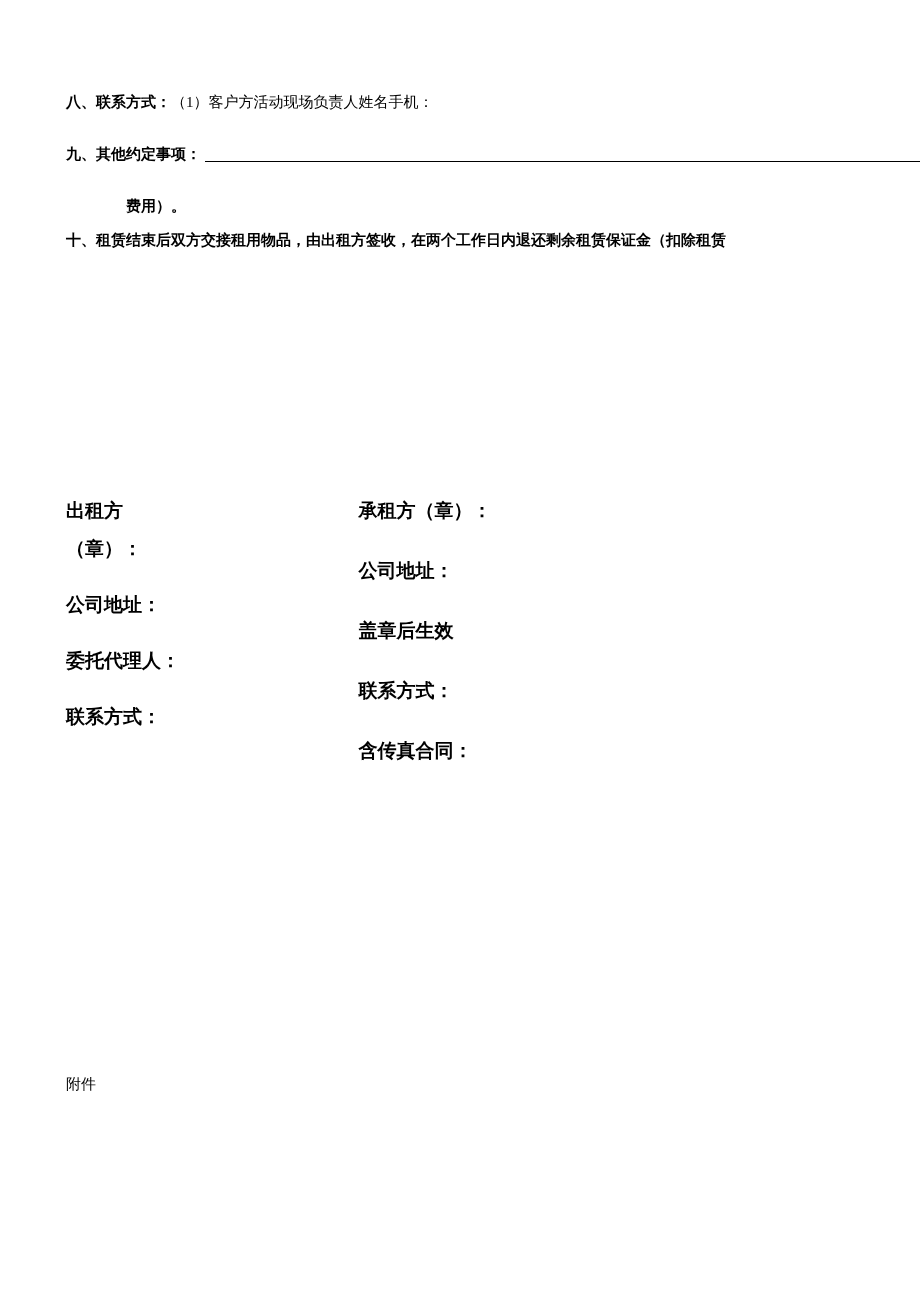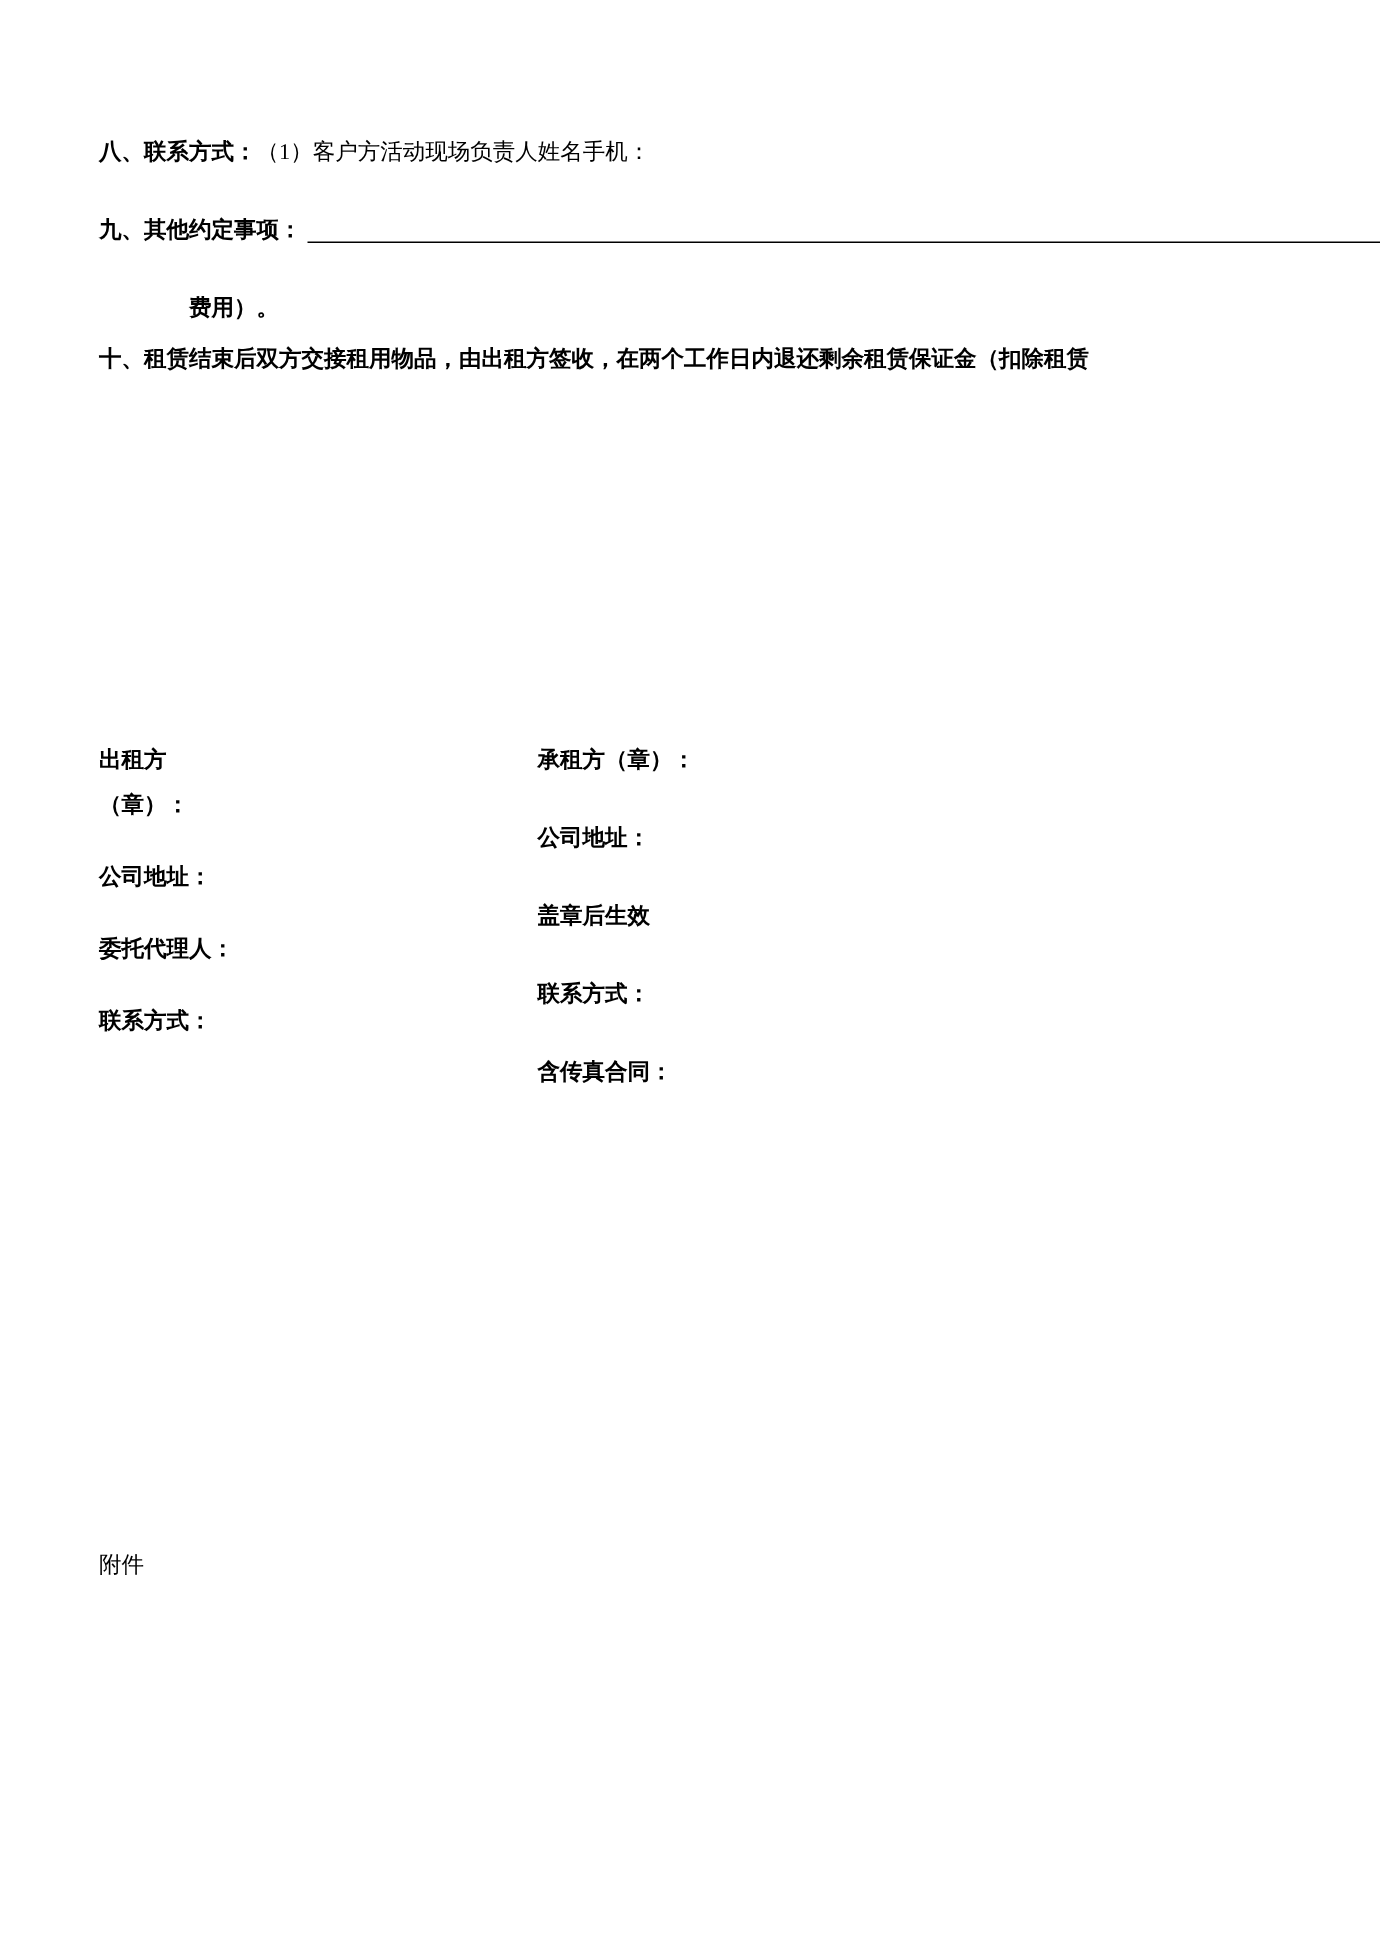--- a/index.html
+++ b/index.html
@@ -38,21 +38,21 @@
     line-height: 2.8;
   }
   .sig-table {
     margin-top: 240px;
     width: 100%;
     border-collapse: collapse;
   }
   .sig-table td {
     vertical-align: top;
     font-weight: bold;
-    font-size: 15px;
+    font-size: 19px;
     padding: 0;
     font-family: Liberation Serif, serif;
   }
   .sig-left { width: 34%; line-height: 2.0; }
   .sig-left .field { margin-bottom: 18px; }
   .sig-right { width: 66%; line-height: 2.0; }
   .sig-right .field { margin-bottom: 22px; }
   .attachment {
     margin-top: 280px;
     font-size: 15px;

